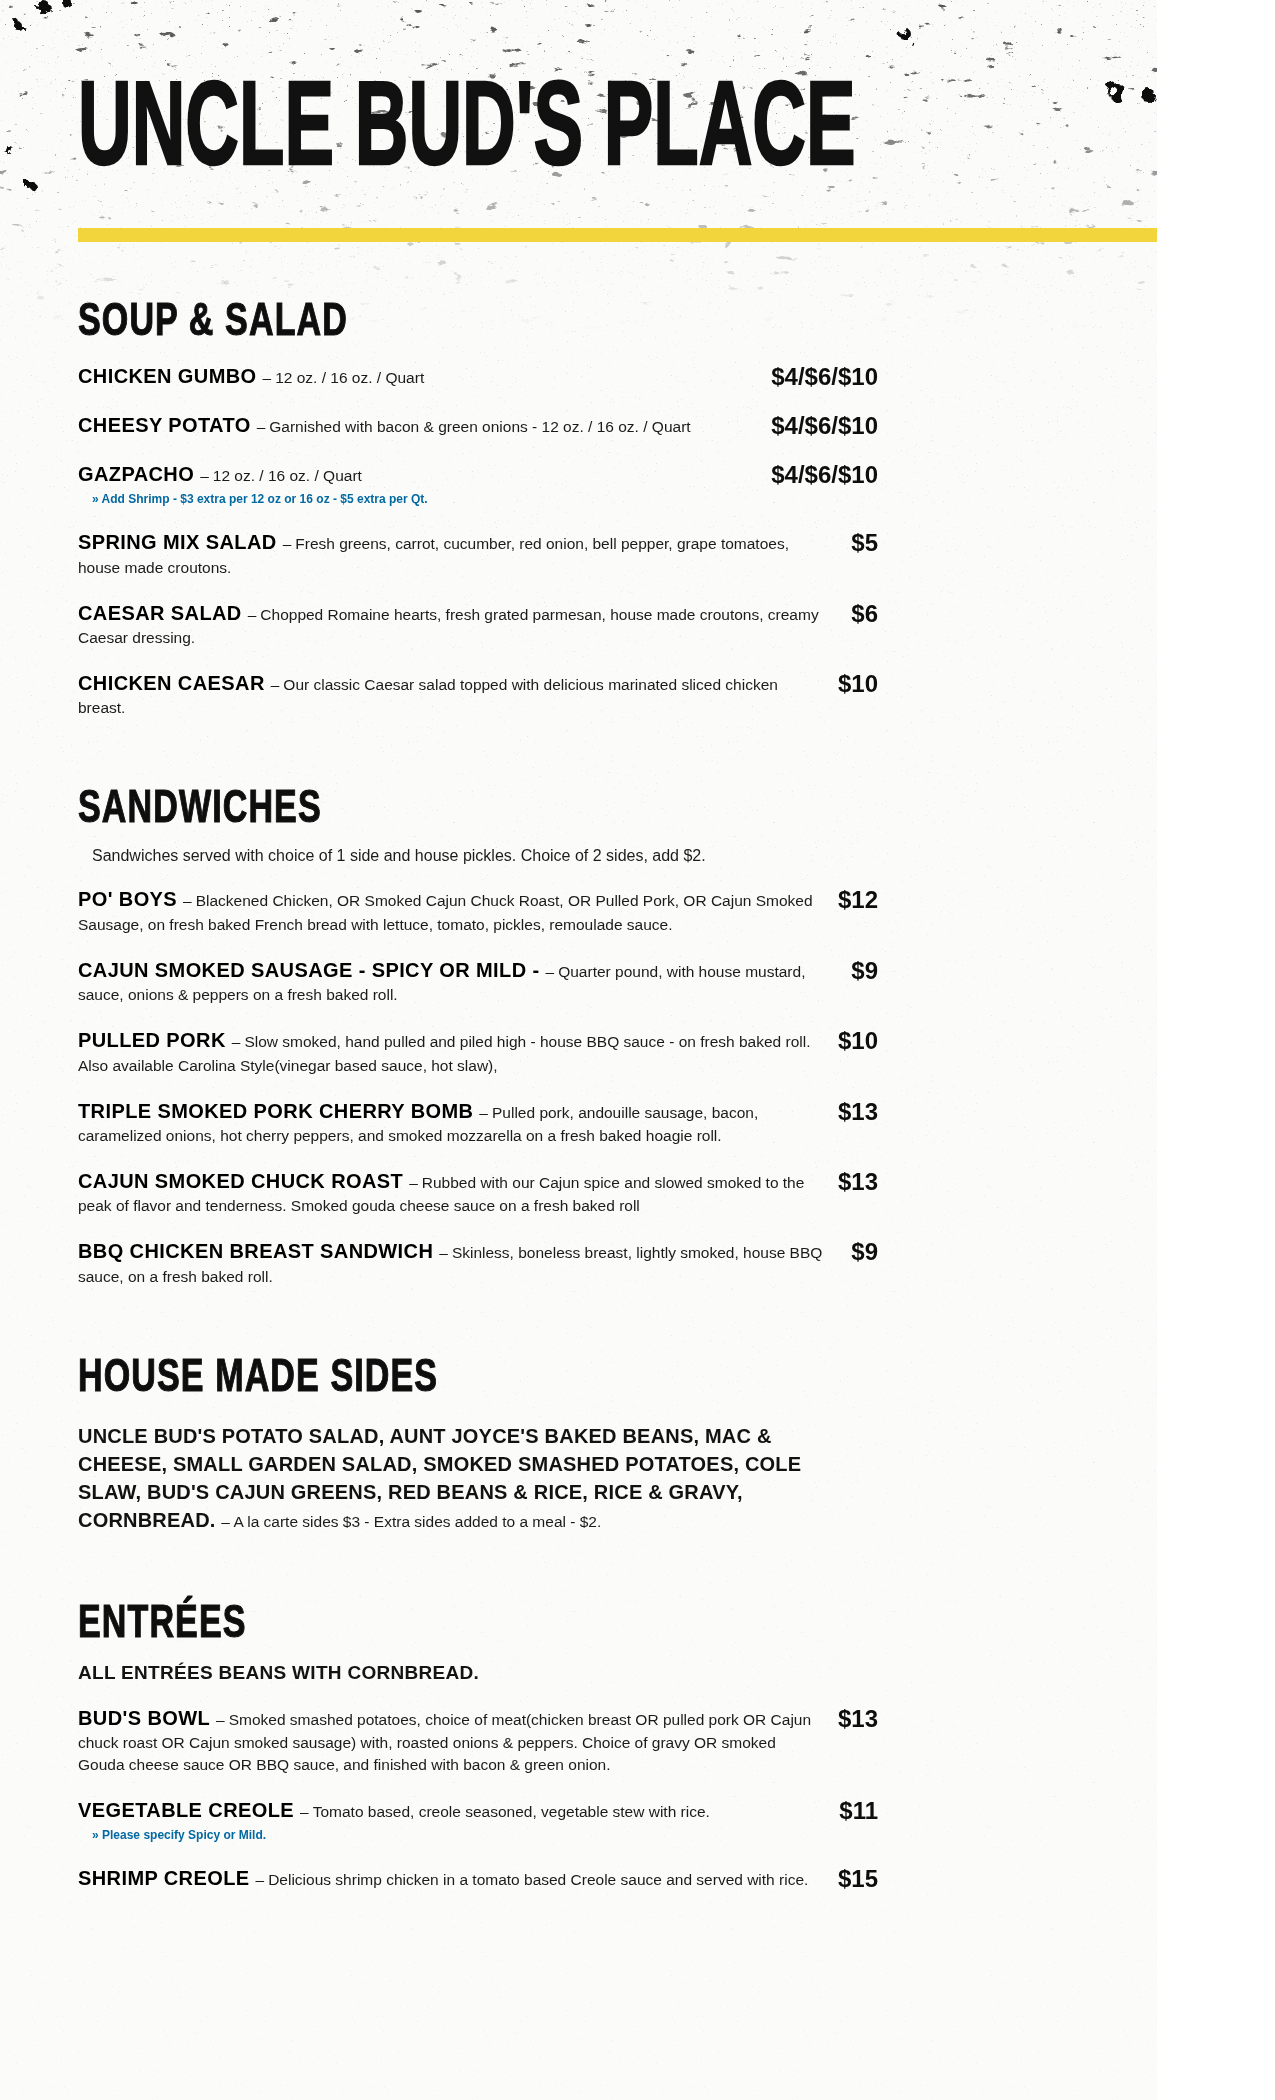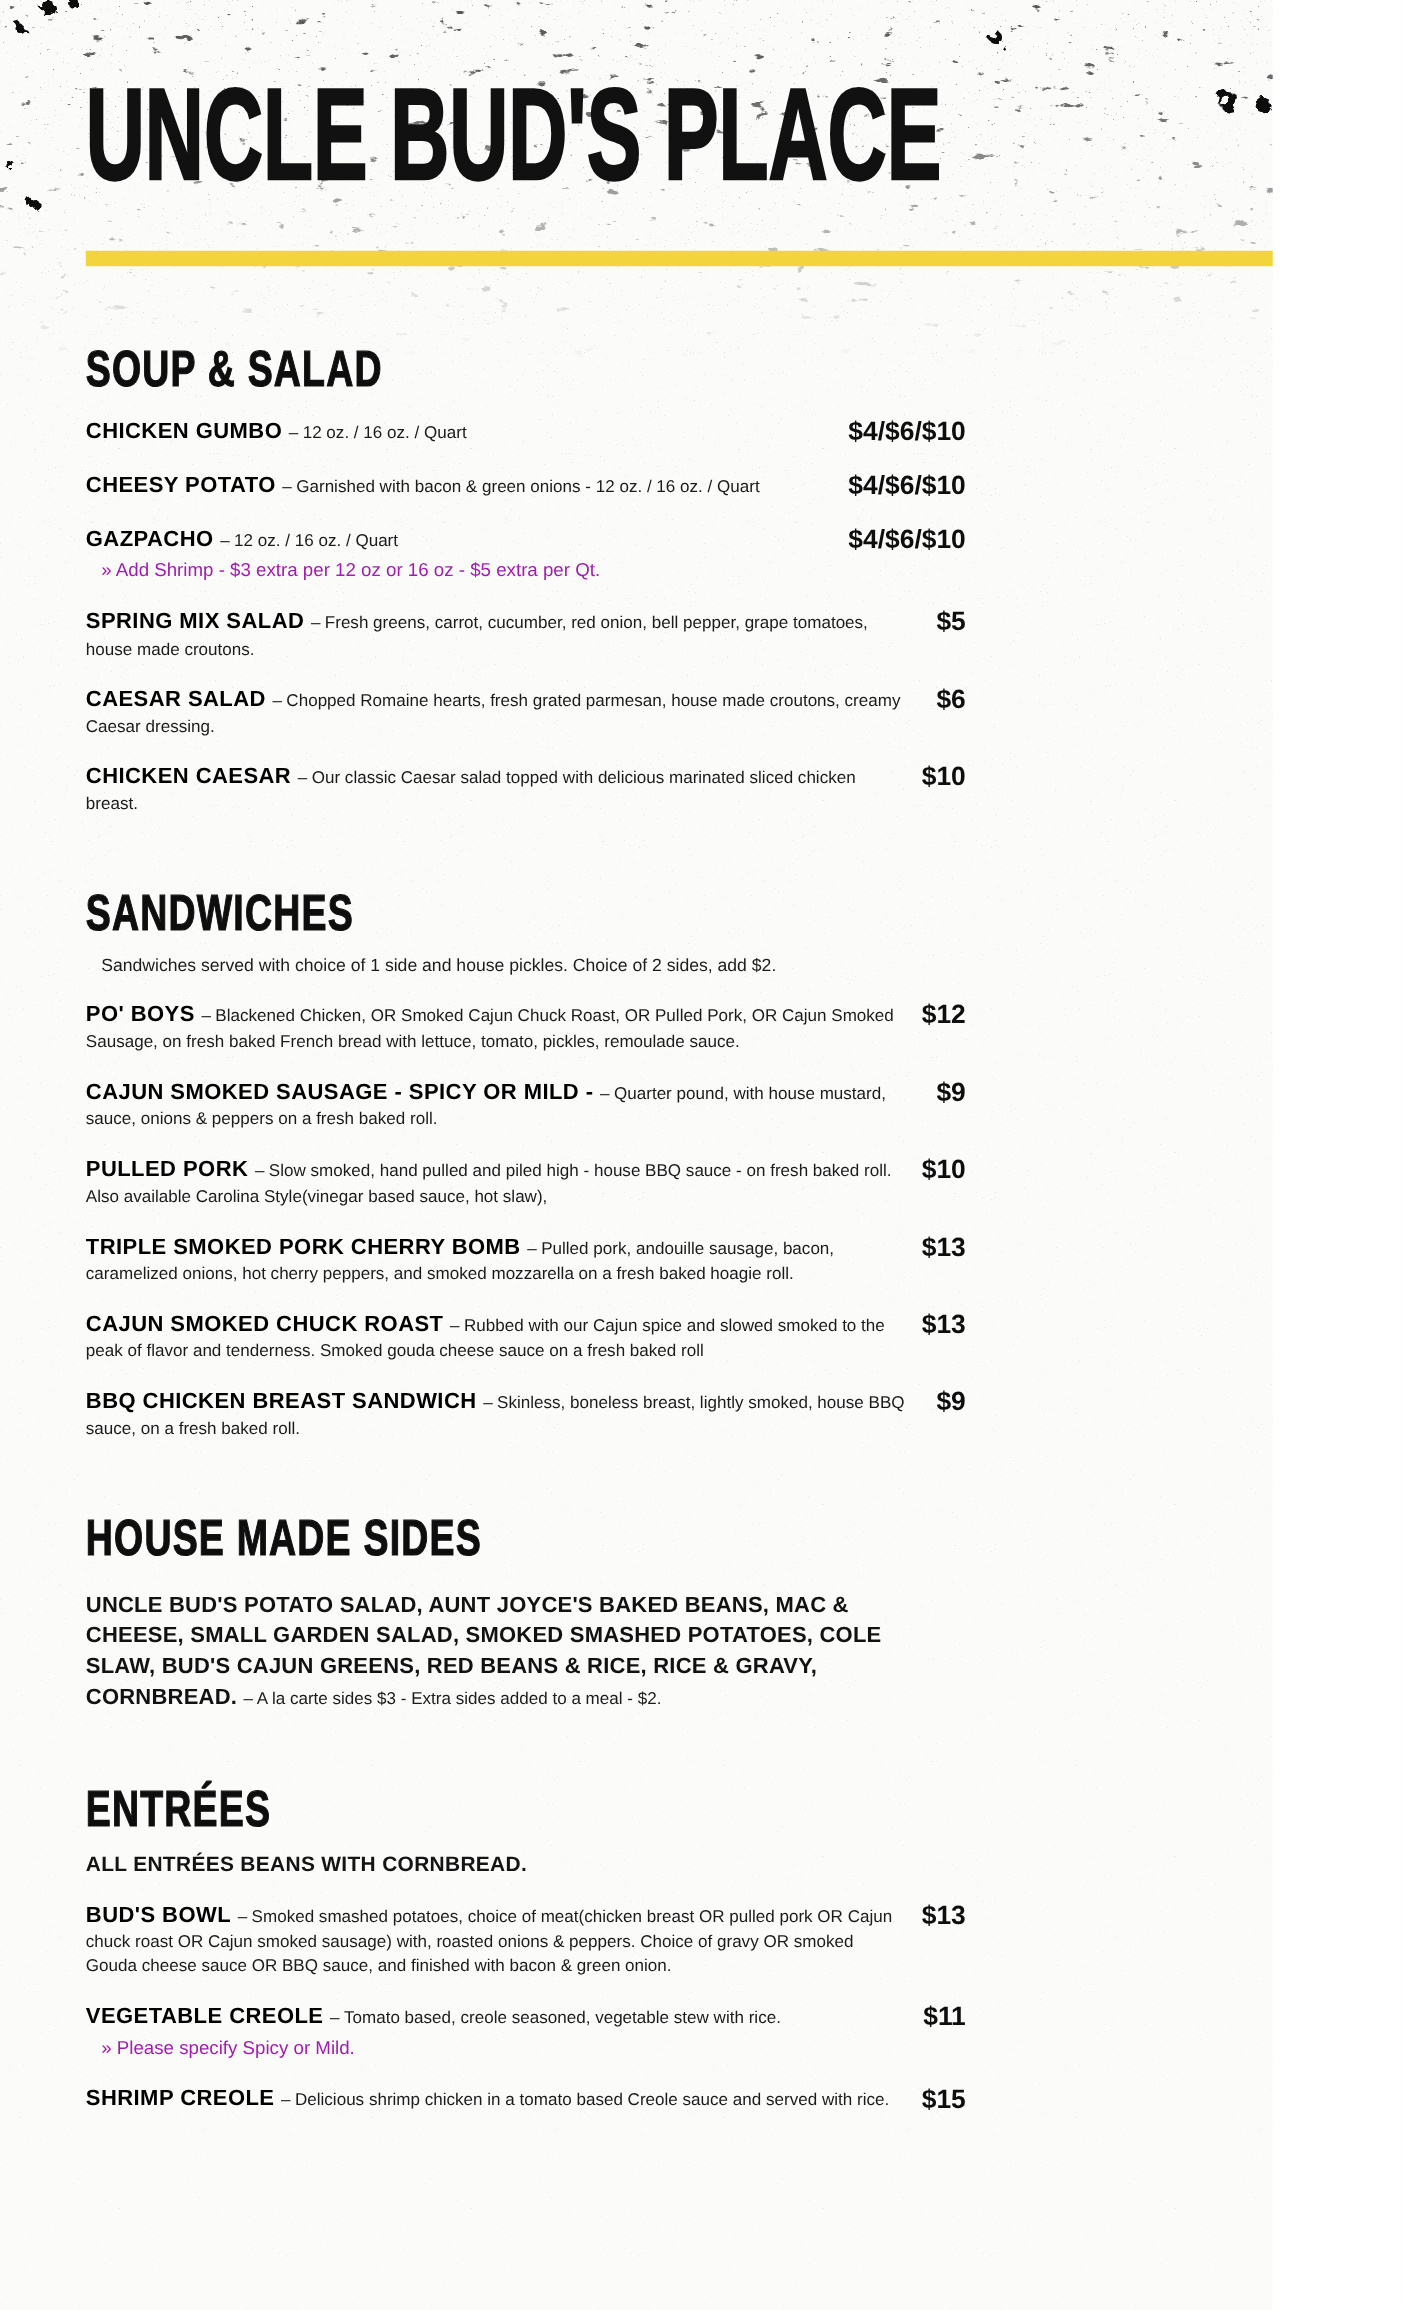--- a/index.html
+++ b/index.html
@@ -39,21 +39,21 @@
     color:#111;
   }
   .accent-bar{
     margin-top:46px;
     width:1099px;
     height:14px;
     background:#F2D43D;
   }
   
   .menu-section{margin-top:64px;}
-  .sec-0{margin-top:70px;}
+  .sec-0{margin-top:54px;}
   h2{margin:0;line-height:1;}
   .heading-text{
     display:inline-block;
     font-size:46px;
     font-weight:700;
     line-height:1;
     white-space:nowrap;
     letter-spacing:1.5px;
     transform:scaleX(0.74);
     transform-origin:left top;
@@ -90,24 +90,24 @@
   }
   .item-name{
     font-size:20px;
     font-weight:700;
     letter-spacing:0.4px;
     color:#000000;
   }
   .item-sep{margin:0 4px 0 6px;color:#1b1b1b;}
   .item-note{
     margin:3px 0 0 14px;
-    font-size:17px;
+    font-size:12px;
     line-height:1.4;
-    color:#a21caf;
-    font-weight:400;
+    color:#0369a1;
+    font-weight:700;
   }
   .item-price{
     flex:1;
     text-align:right;
     font-size:24px;
     font-weight:700;
     padding-top:1px;
     white-space:nowrap;
     color:#0e0e0e;
   }

